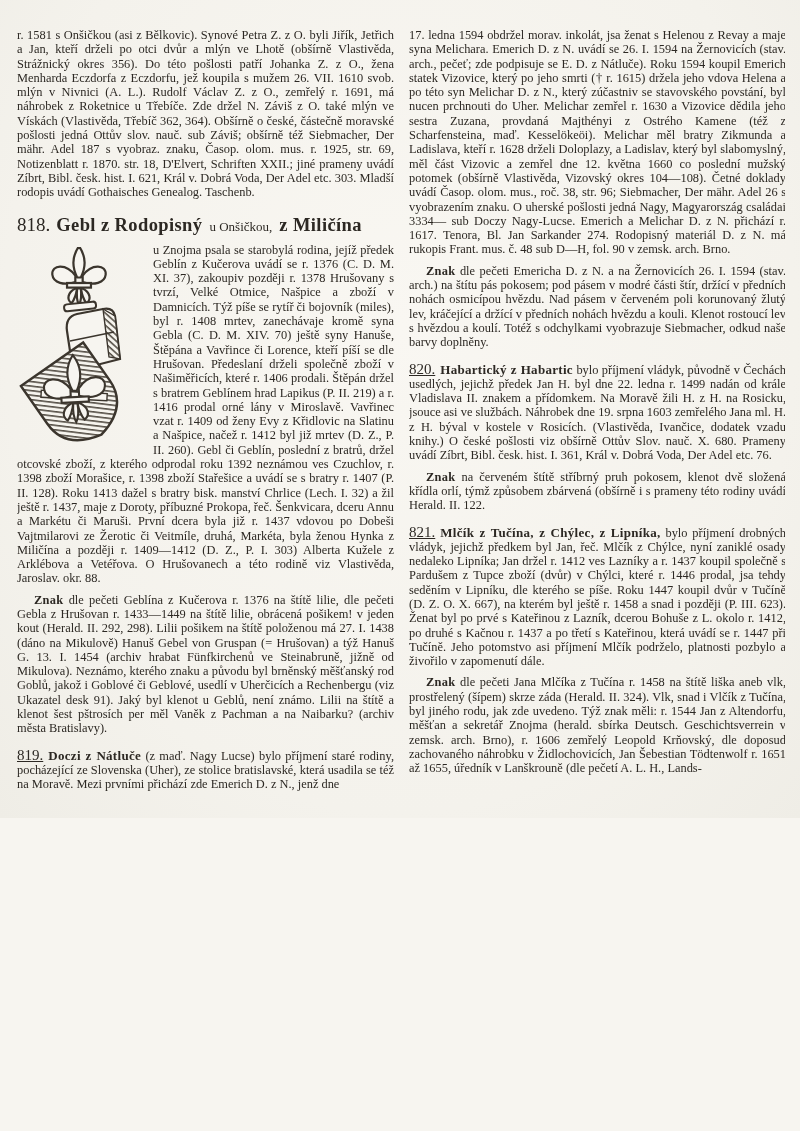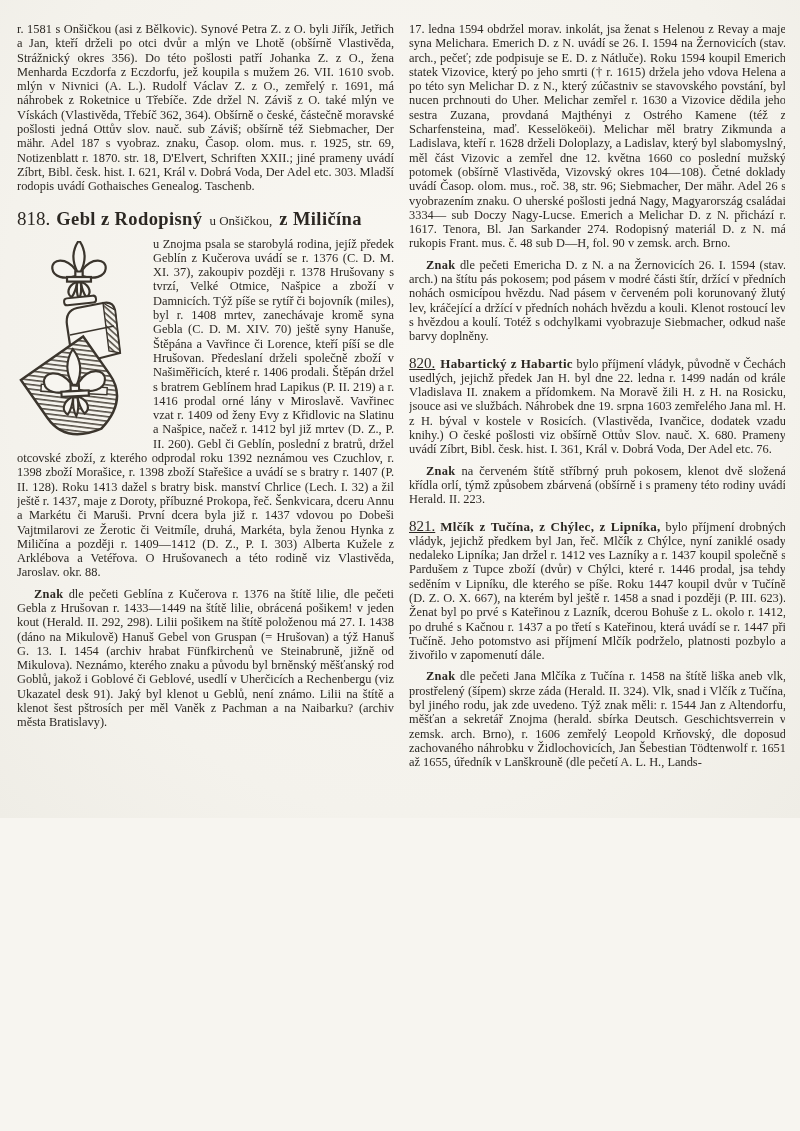--- a/index.html
+++ b/index.html
@@ -7,21 +7,21 @@
     width:800px;height:1131px;
     background:#f7f5f0;
     font-family:"Liberation Serif","DejaVu Serif",serif;
     color:#2c2823;
     -webkit-font-smoothing:antialiased;
   }
   .page{
     position:relative;
     width:800px;height:818px;
     box-sizing:border-box;
-    padding:22px 15px 0 17px;
+    padding:28px 15px 0 17px;
     background:radial-gradient(ellipse at 50% 40%, #f9f7f2 0%, #f4f2ec 70%, #efede6 100%);
     overflow:hidden;
   }
   .cols{display:flex;gap:15px;height:1056px;overflow:hidden;}
   .col{
     width:377px;min-width:377px;
     font-size:12.4px;line-height:14.3px;
     text-align:justify;
     overflow:hidden;
   }
@@ -108,30 +108,31 @@
             <path d="M-38,-40 L38,-40 L38,6 Q38,38 0,46 Q-38,38 -38,6 Z" fill="url(#hx)" stroke="#3b352d" stroke-width="2.4"></path>
             <rect x="-34" y="-5" width="66" height="7" transform="rotate(38)" fill="#f7f5f0" stroke="#3b352d" stroke-width="1.4"></rect>
             <use href="#fdl" transform="rotate(32) scale(1.05)" fill="#f7f5f0" stroke="#3b352d" stroke-width="2"></use>
           </g>
         </svg>
         <p>u Znojma psala se starobylá rodina, jejíž předek Geblín z Kučerova uvádí se r. 1376 (C. D. M. XI. 37), zakoupiv později r. 1378 Hrušovany s tvrzí, Velké Otmice, Našpice a zboží v Damnicích. Týž píše se rytíř či bojovník (miles), byl r. 1408 mrtev, zanechávaje kromě syna Gebla (C. D. M. XIV. 70) ještě syny Hanuše, Štěpána a Vavřince či Lorence, kteří píší se dle Hrušovan. Předeslaní drželi společně zboží v Našiměřicích, které r. 1406 prodali. Štěpán držel s bratrem Geblínem hrad Lapikus (P. II. 219) a r. 1416 prodal orné lány v Miroslavě. Vavřinec vzat r. 1409 od ženy Evy z Křidlovic na Slatinu a Našpice, načež r. 1412 byl již mrtev (D. Z., P. II. 260). Gebl či Geblín, poslední z bratrů, držel otcovské zboží, z kterého odprodal roku 1392 neznámou ves Czuchlov, r. 1398 zboží Morašice, r. 1398 zboží Stařešice a uvádí se s bratry r. 1407 (P. II. 128). Roku 1413 dažel s bratry bisk. manství Chrlice (Lech. I. 32) a žil ještě r. 1437, maje z Doroty, příbuzné Prokopa, řeč. Šenkvicara, dceru Annu a Markétu či Maruši. První dcera byla již r. 1437 vdovou po Dobeši Vajtmilarovi ze Žerotic či Veitmíle, druhá, Markéta, byla ženou Hynka z Miličína a později r. 1409—1412 (D. Z., P. I. 303) Alberta Kužele z Arklébova a Vetéřova. O Hrušovanech a této rodině viz Vlastivěda, Jaroslav. okr. 88.</p>
       </div>
 
       <p class="gap-s indent"><b class="lead">Znak</b><span> dle pečeti Geblína z Kučerova r. 1376 na štítě lilie, dle pečeti Gebla z Hrušovan r. 1433—1449 na štítě lilie, obrácená pošikem! v jeden kout (Herald. II. 292, 298). Lilii pošikem na štítě položenou má 27. I. 1438 (dáno na Mikulově) Hanuš Gebel von Gruspan (= Hrušovan) a týž Hanuš G. 13. I. 1454 (archiv hrabat Fünfkirchenů ve Steinabruně, jižně od Mikulova). Neznámo, kterého znaku a původu byl brněnský měšťanský rod Goblů, jakož i Goblové či Geblové, usedlí v Uherčicích a Rechenbergu (viz Ukazatel desk 91). Jaký byl klenot u Geblů, není známo. Lilii na štítě a klenot šest pštrosích per měl Vaněk z Pachman a na Naibarku? (archiv města Bratislavy).</span></p>
 
+      <p class="gap-m runin"><span class="sec-num">819.</span><span class="sec-title">Doczi z Nátluče</span><span> (z maď. Nagy Lucse) bylo příjmení staré rodiny, pocházející ze Slovenska (Uher), ze stolice bratislavské, která usadila se též na Moravě. Mezi prvními přichází zde Emerich D. z N., jenž dne</span></p>
     </div>
 
     <div class="col">
       <p>17. ledna 1594 obdržel morav. inkolát, jsa ženat s Helenou z Revay a maje syna Melichara. Emerich D. z N. uvádí se 26. I. 1594 na Žernovicích (stav. arch., pečeť; zde podpisuje se E. D. z Nátluče). Roku 1594 koupil Emerich statek Vizovice, který po jeho smrti († r. 1615) držela jeho vdova Helena a po této syn Melichar D. z N., který zúčastniv se stavovského povstání, byl nucen prchnouti do Uher. Melichar zemřel r. 1630 a Vizovice dědila jeho sestra Zuzana, provdaná Majthényi z Ostrého Kamene (též z Scharfensteina, maď. Kesselökeöi). Melichar měl bratry Zikmunda a Ladislava, kteří r. 1628 drželi Doloplazy, a Ladislav, který byl slabomyslný, měl část Vizovic a zemřel dne 12. května 1660 co poslední mužský potomek (obšírně Vlastivěda, Vizovský okres 104—108). Četné doklady uvádí Časop. olom. mus., roč. 38, str. 96; Siebmacher, Der mähr. Adel 26 s vyobrazením znaku. O uherské pošlosti jedná Nagy, Magyarország családai 3334— sub Doczy Nagy-Lucse. Emerich a Melichar D. z N. přichází r. 1617. Tenora, Bl. Jan Sarkander 274. Rodopisný materiál D. z N. má rukopis Frant. mus. č. 48 sub D—H, fol. 90 v zemsk. arch. Brno.</p>
 
       <p class="gap-s indent"><b class="lead">Znak</b><span> dle pečeti Emericha D. z N. a na Žernovicích 26. I. 1594 (stav. arch.) na štítu pás pokosem; pod pásem v modré části štír, držící v předních nohách osmicípou hvězdu. Nad pásem v červeném poli korunovaný žlutý lev, kráčející a držící v předních nohách hvězdu a kouli. Klenot rostoucí lev s hvězdou a koulí. Totéž s odchylkami vyobrazuje Siebmacher, odkud naše barvy doplněny.</span></p>
 
       <p class="gap-m runin"><span class="sec-num">820.</span><span class="sec-title">Habartický z Habartic</span><span> bylo příjmení vládyk, původně v Čechách usedlých, jejichž předek Jan H. byl dne 22. ledna r. 1499 nadán od krále Vladislava II. znakem a přídomkem. Na Moravě žili H. z H. na Rosicku, jsouce asi ve službách. Náhrobek dne 19. srpna 1603 zemřelého Jana ml. H. z H. býval v kostele v Rosicích. (Vlastivěda, Ivančice, dodatek vzadu knihy.) O české pošlosti viz obšírně Ottův Slov. nauč. X. 680. Prameny uvádí Zíbrt, Bibl. česk. hist. I. 361, Král v. Dobrá Voda, Der Adel etc. 76.</span></p>
 
-      <p class="gap-s indent"><b class="lead">Znak</b><span> na červeném štítě stříbrný pruh pokosem, klenot dvě složená křídla orlí, týmž způsobem zbárvená (obšírně i s prameny této rodiny uvádí Herald. II. 223.</span></p>
+      <p class="gap-s indent"><b class="lead">Znak</b><span> na červeném štítě stříbrný pruh pokosem, klenot dvě složená křídla orlí, týmž způsobem zbárvená (obšírně i s prameny této rodiny uvádí Herald. II. 122.</span></p>
 
       <p class="gap-m runin"><span class="sec-num">821.</span><span class="sec-title">Mlčík z Tučína, z Chýlec, z Lipníka,</span><span> bylo příjmení drobných vládyk, jejichž předkem byl Jan, řeč. Mlčík z Chýlce, nyní zaniklé osady nedaleko Lipníka; Jan držel r. 1412 ves Lazníky a r. 1437 koupil společně s Pardušem z Tupce zboží (dvůr) v Chýlci, které r. 1446 prodal, jsa tehdy seděním v Lipníku, dle kterého se píše. Roku 1447 koupil dvůr v Tučíně (D. Z. O. X. 667), na kterém byl ještě r. 1458 a snad i později (P. III. 623). Ženat byl po prvé s Kateřinou z Lazník, dcerou Bohuše z L. okolo r. 1412, po druhé s Kačnou r. 1437 a po třetí s Kateřinou, která uvádí se r. 1447 při Tučíně. Jeho potomstvo asi příjmení Mlčík podrželo, platnosti pozbylo a živořilo v zapomenutí dále.</span></p>
 
       <p class="gap-s indent"><b class="lead">Znak</b><span> dle pečeti Jana Mlčíka z Tučína r. 1458 na štítě liška aneb vlk, prostřelený (šípem) skrze záda (Herald. II. 324). Vlk, snad i Vlčík z Tučína, byl jiného rodu, jak zde uvedeno. Týž znak měli: r. 1544 Jan z Altendorfu, měšťan a sekretář Znojma (herald. sbírka Deutsch. Geschichtsverrein v zemsk. arch. Brno), r. 1606 zemřelý Leopold Krňovský, dle doposud zachovaného náhrobku v Židlochovicích, Jan Šebestian Tödtenwolf r. 1651 až 1655, úředník v Lanškrouně (dle pečetí A. L. H., Lands-</span></p>
     </div>
   </div>
 
   <div class="pageno">252</div>
 </div>
 

